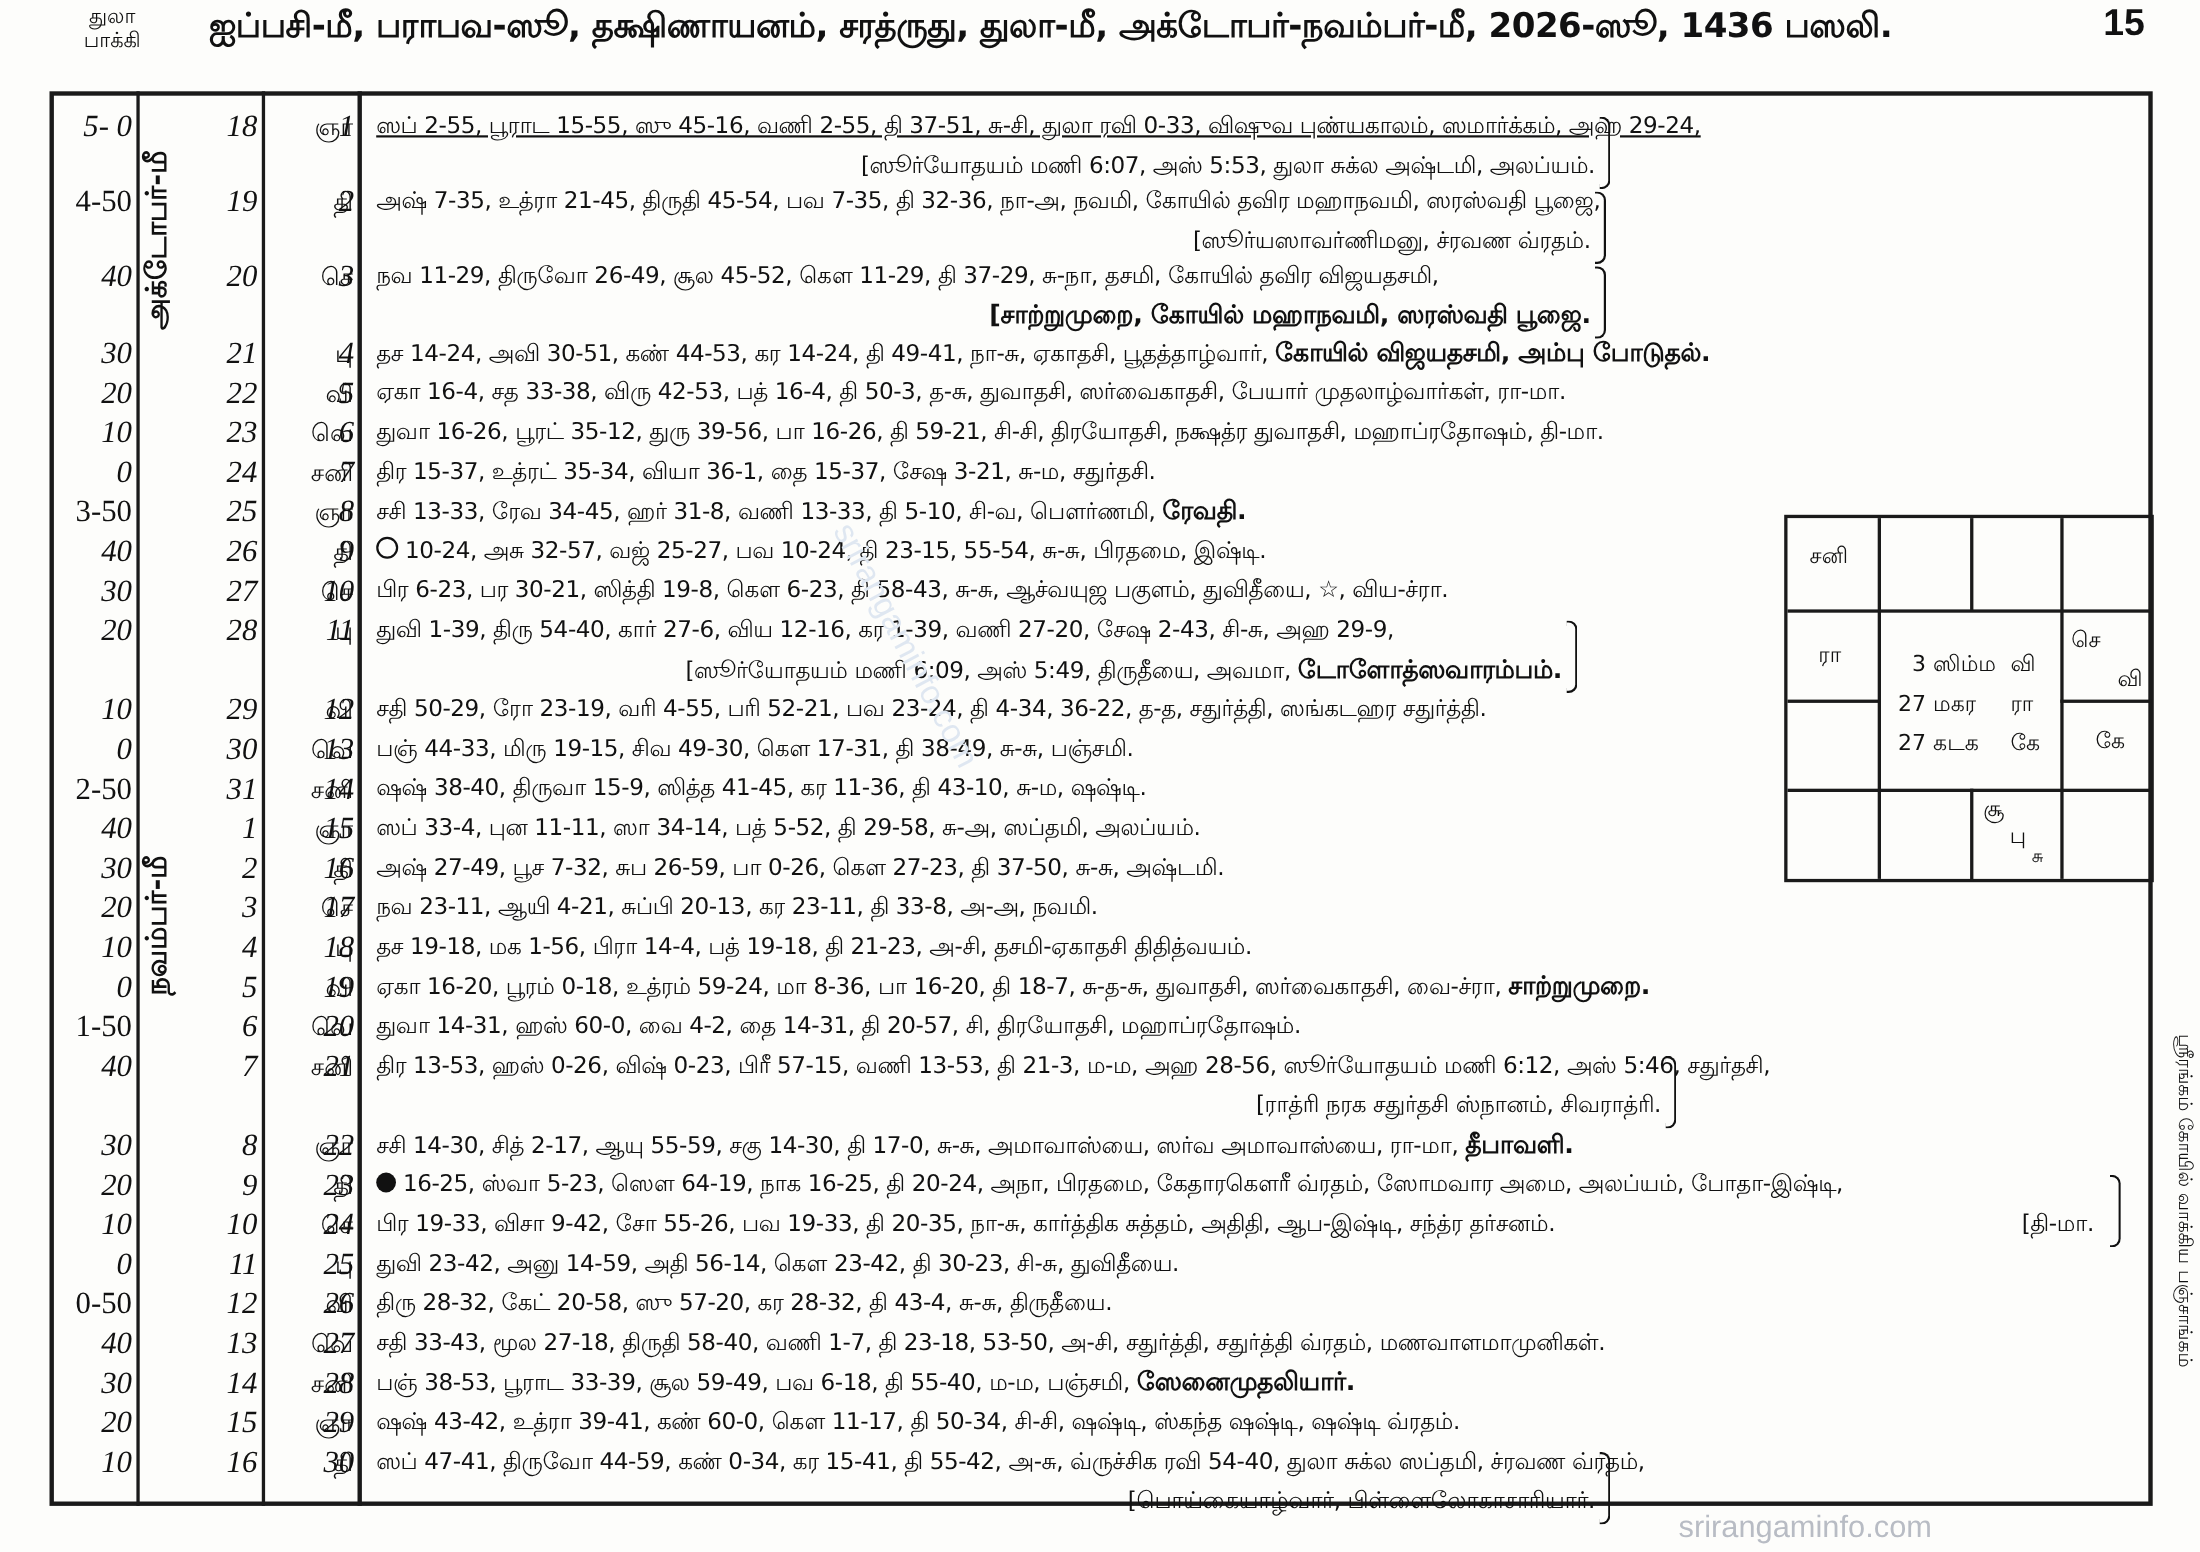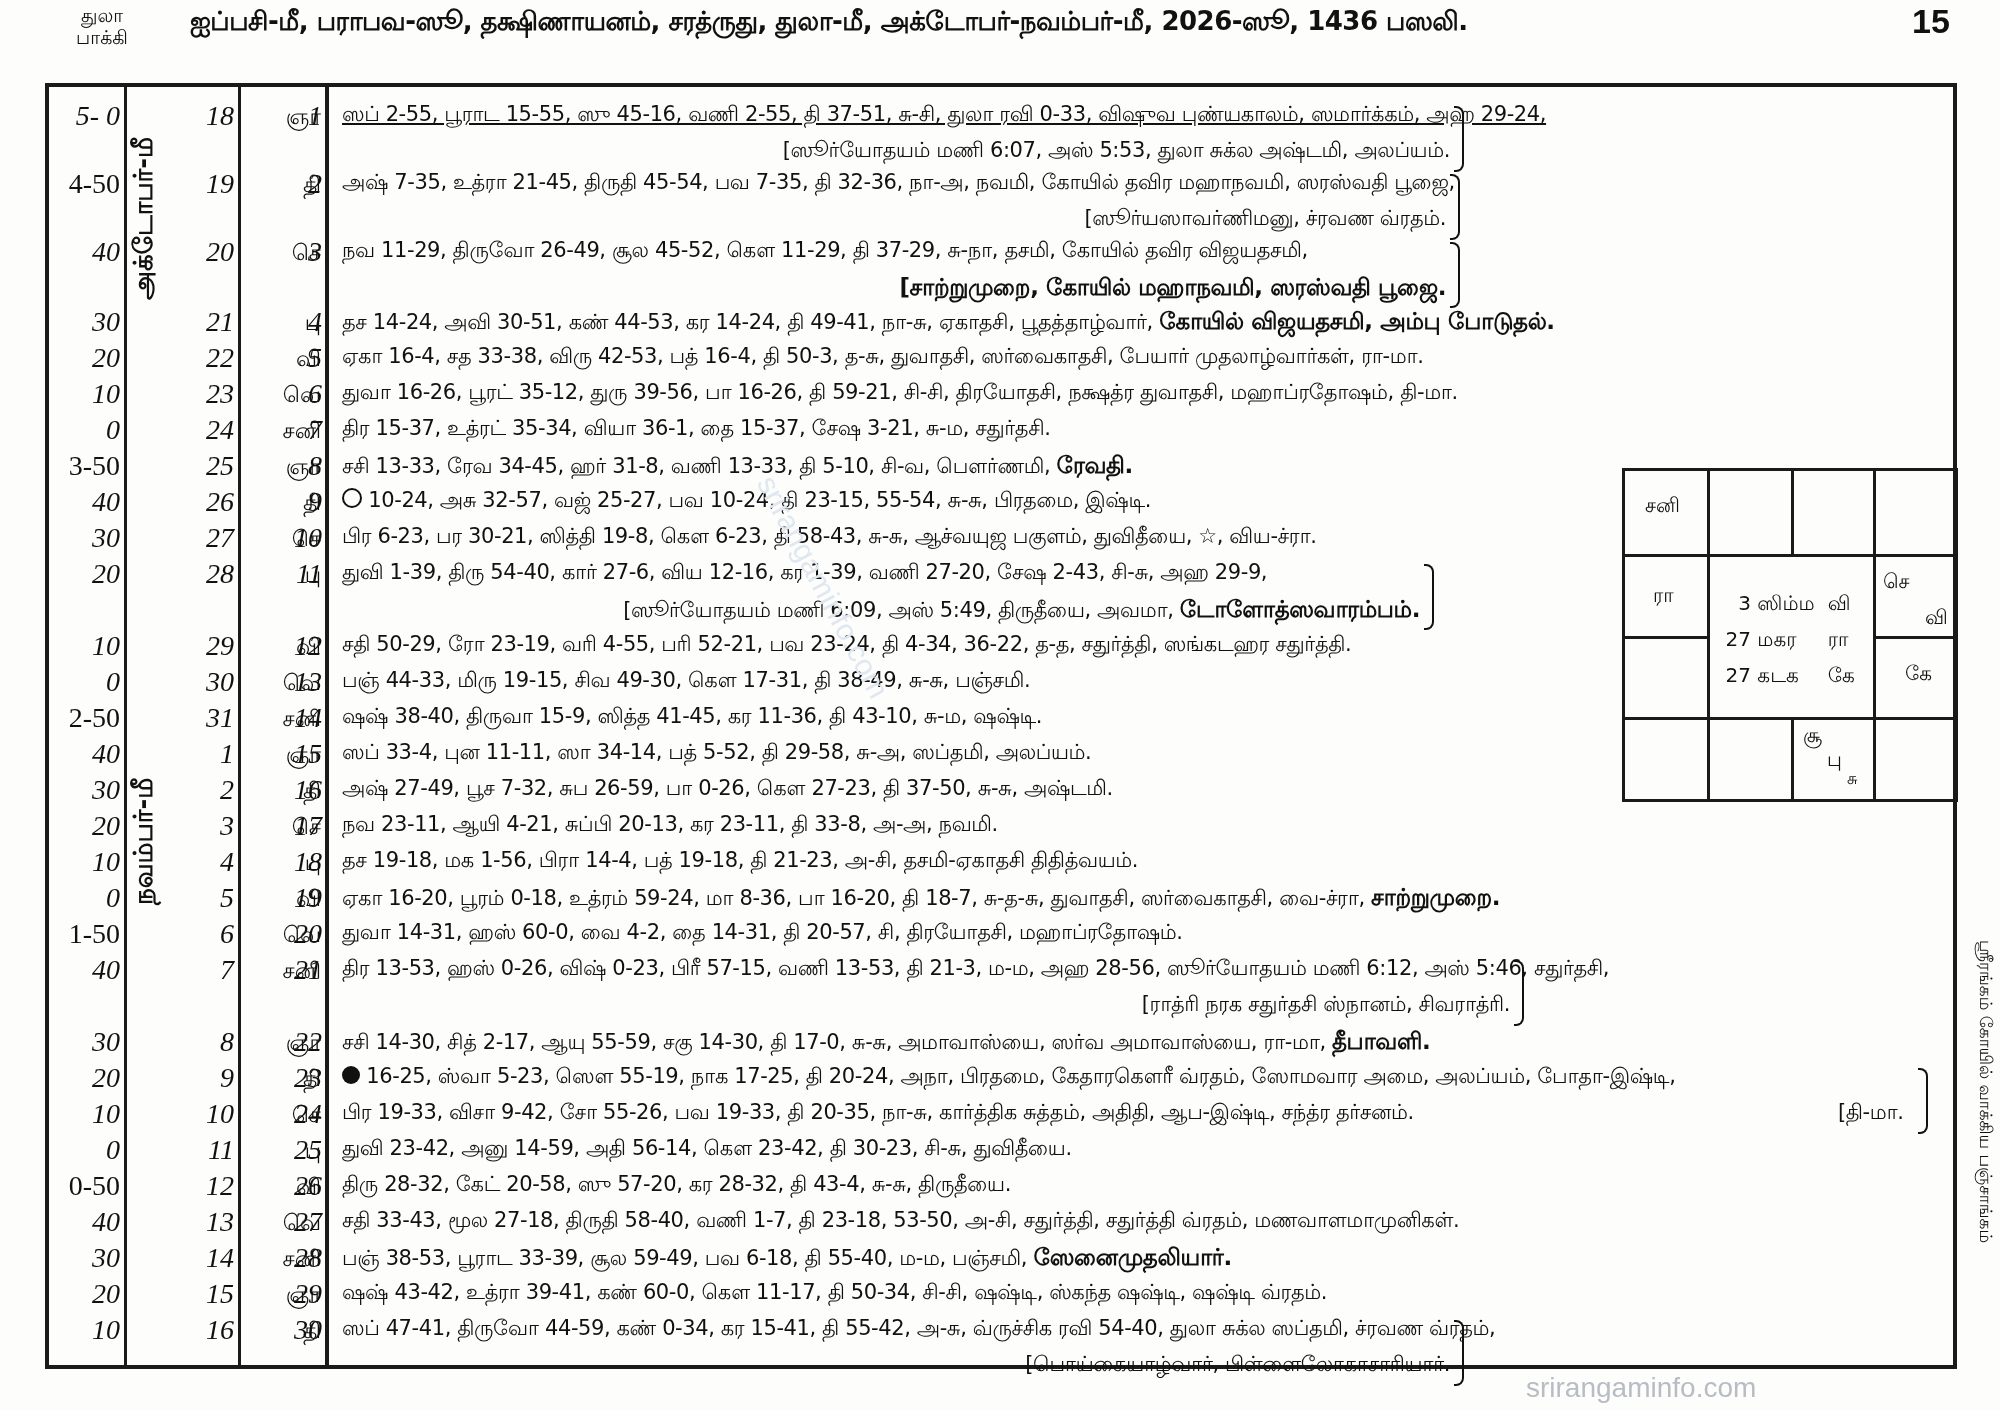--- a/index.html
+++ b/index.html
@@ -4,21 +4,21 @@
   <style>
     html, body { margin: 0; padding: 0; }
     body {
       width: 2000px; height: 1411px; position: relative; overflow: hidden;
       background: #fdfdfb; color: #111;
       font-family: "Liberation Serif", "DejaVu Serif", serif;
     }
     .abs { position: absolute; }
     .page-num { left: 1912px; top: 2px; font-family: "Liberation Sans", sans-serif; font-weight: bold; font-size: 34px; }
     .tula-label { left: 62px; top: 4px; width: 80px; text-align: center; font-family: "DejaVu Sans", sans-serif; font-size: 19px; line-height: 22px; }
-    .title { left: 190px; top: 6px; font-family: "DejaVu Sans", sans-serif; font-weight: bold; font-size: 26px; letter-spacing: -0.5px; white-space: nowrap; }
+    .title { left: 190px; top: 6px; font-family: "DejaVu Sans", sans-serif; font-weight: bold; font-size: 31px; letter-spacing: -0.5px; white-space: nowrap; }
     .frame { left: 45px; top: 83px; width: 1912px; height: 1286px; border: 4px solid #1a1a1a; box-sizing: border-box; }
     .vline { position: absolute; top: 83px; height: 1286px; width: 3px; background: #1a1a1a; }
     .row { position: absolute; left: 0; height: 36px; }
     .cell { position: absolute; font-style: italic; font-size: 28px; text-align: right; white-space: nowrap; }
     .c-paki { left: 50px; width: 70px; }
     .c-eng  { left: 150px; width: 84px; }
     .c-tam  { left: 240px; width: 82px; }
     .c-day  { left: 255px; width: 66px; font-style: normal; font-family: "DejaVu Sans", sans-serif; font-size: 22px; padding-top: 4px; }
     .line { position: absolute; left: 342px; font-family: "DejaVu Sans", sans-serif; font-size: 21px; white-space: nowrap; letter-spacing: -0.4px; }
     .line.sub { text-align: right; }
@@ -213,21 +213,21 @@
       <div class="cell c-eng">8</div>
       <div class="cell c-tam">22</div>
       <div class="cell c-day">ஞா</div>
       <div class="line" style="top: 2px;"><span>சசி 14-30, சித் 2-17, ஆயு 55-59, சகு 14-30, தி 17-0, சு-சு, அமாவாஸ்யை, ஸர்வ அமாவாஸ்யை, ரா-மா, </span><span class="bold">தீபாவளி.</span></div>
     </div>
     <div class="row" style="top: 1062px;">
       <div class="cell c-paki">20</div>
       <div class="cell c-eng">9</div>
       <div class="cell c-tam">23</div>
       <div class="cell c-day">தி</div>
-      <div class="line" style="top: 2px;"><span class="moon-full"></span> <span>16-25, ஸ்வா 5-23, ஸௌ 55-19, நாக 17-25, தி 20-24, அநா, பிரதமை, கேதாரகௌரீ வ்ரதம், ஸோமவார அமை, அலப்யம், போதா-இஷ்டி,</span></div>
+      <div class="line" style="top: 2px;"><span class="moon-full"></span> <span>16-25, ஸ்வா 5-23, ஸௌ 64-19, நாக 16-25, தி 20-24, அநா, பிரதமை, கேதாரகௌரீ வ்ரதம், ஸோமவார அமை, அலப்யம், போதா-இஷ்டி,</span></div>
       <div class="brace" style="left: 1918px; top: 6px; height: 62px;"></div>
     </div>
     <div class="row" style="top: 1098px;">
       <div class="cell c-paki">10</div>
       <div class="cell c-eng">10</div>
       <div class="cell c-tam">24</div>
       <div class="cell c-day">செ</div>
       <div class="line" style="top: 2px;"><span>பிர 19-33, விசா 9-42, சோ 55-26, பவ 19-33, தி 20-35, நா-சு, கார்த்திக சுத்தம், அதிதி, ஆப-இஷ்டி, சந்த்ர தர்சனம்.</span></div>
       <div class="line" style="left: 1838px; top: 2px;">[தி-மா.</div>
     </div>

